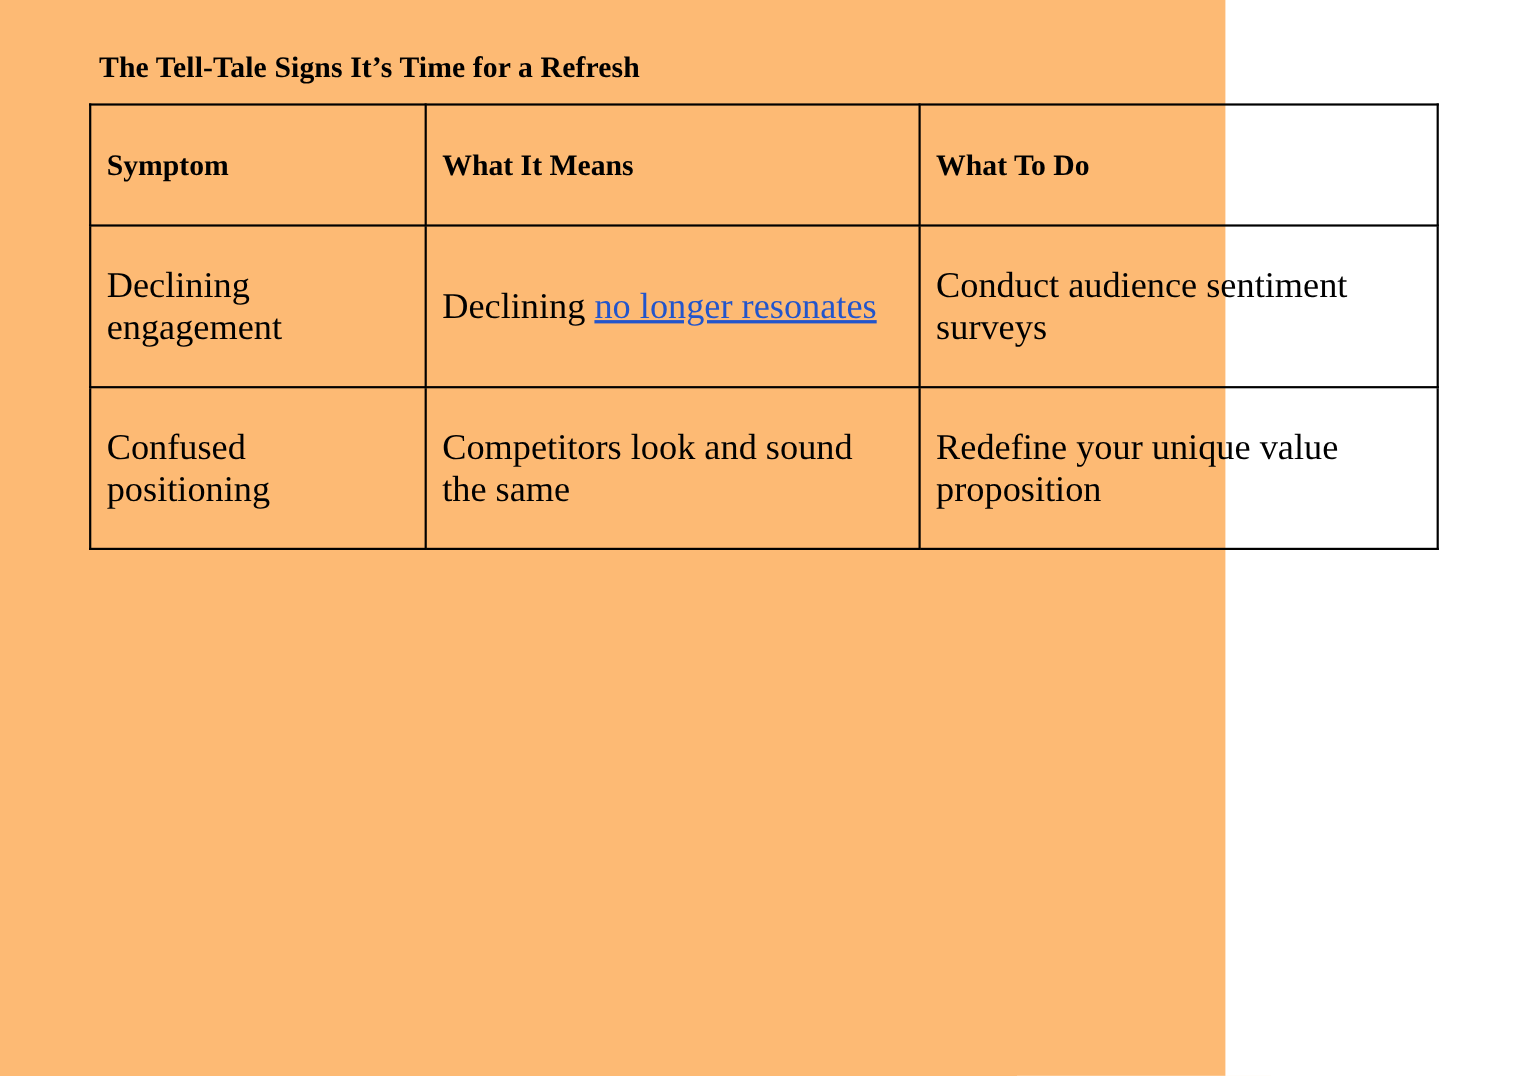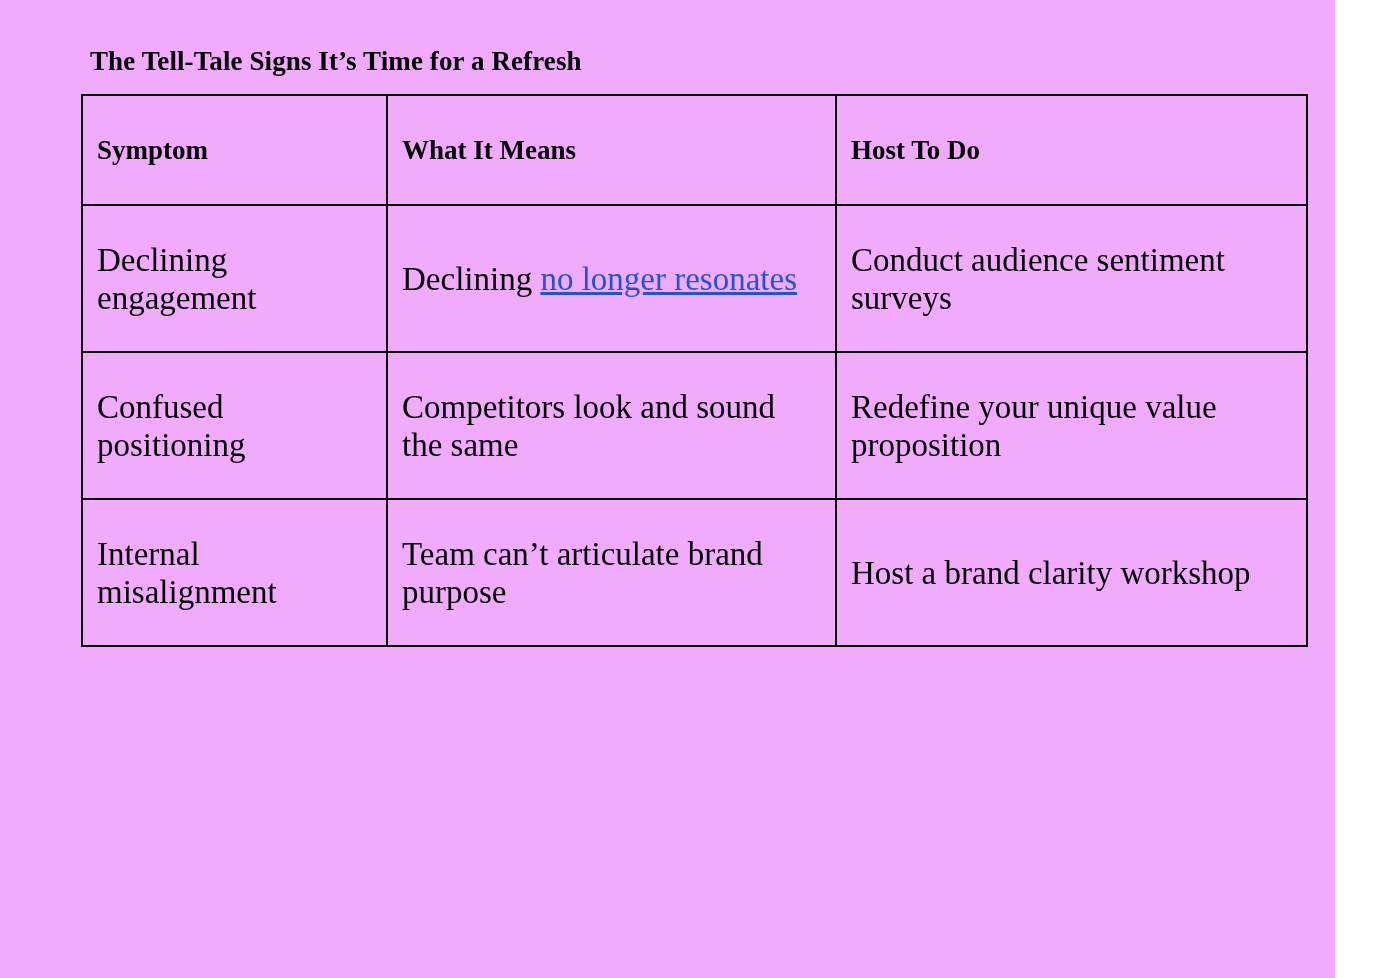--- a/index.html
+++ b/index.html
@@ -9,23 +9,23 @@
   }
   body {
     width: 1390px;
     height: 978px;
     font-family: "Liberation Serif", "DejaVu Serif", serif;
     color: #000000;
     overflow: hidden;
   }
   .page {
     position: relative;
-    width: 1335px;
+    width: 1114px;
     height: 978px;
-    background: #f0abfc;
+    background: #fdba74;
   }
   .doc-title {
     position: absolute;
     left: 90px;
     top: 44px;
     font-size: 27px;
     font-weight: bold;
     letter-spacing: 0.1px;
     line-height: 34px;
     white-space: nowrap;
@@ -87,44 +87,39 @@
     <table class="refresh-table">
       <colgroup>
         <col class="c1">
         <col class="c2">
         <col class="c3">
       </colgroup>
       <thead>
         <tr class="header-row">
           <th>Symptom</th>
           <th>What It Means</th>
-          <th>Host To Do</th>
+          <th>What To Do</th>
         </tr>
       </thead>
       <tbody>
 
         <tr class="body-row">
           <td>Declining engagement</td>
           <td>
               <span class="cell-text"><span>Declining </span><a class="inline-link" href="#">no longer resonates</a><span></span></span>
             </td>
           <td>Conduct audience sentiment surveys</td>
         </tr>
 
 
         <tr class="body-row">
           <td>Confused positioning</td>
           <td>Competitors look and sound the same</td>
           <td>Redefine your unique value proposition</td>
         </tr>
 
-        <tr class="body-row">
-          <td>Internal misalignment</td>
-          <td>Team can’t articulate brand purpose</td>
-          <td>Host a brand clarity workshop</td>
-        </tr>
 
 
       </tbody>
     </table>
   </div>
 
 </div>
 
 </body></html>

